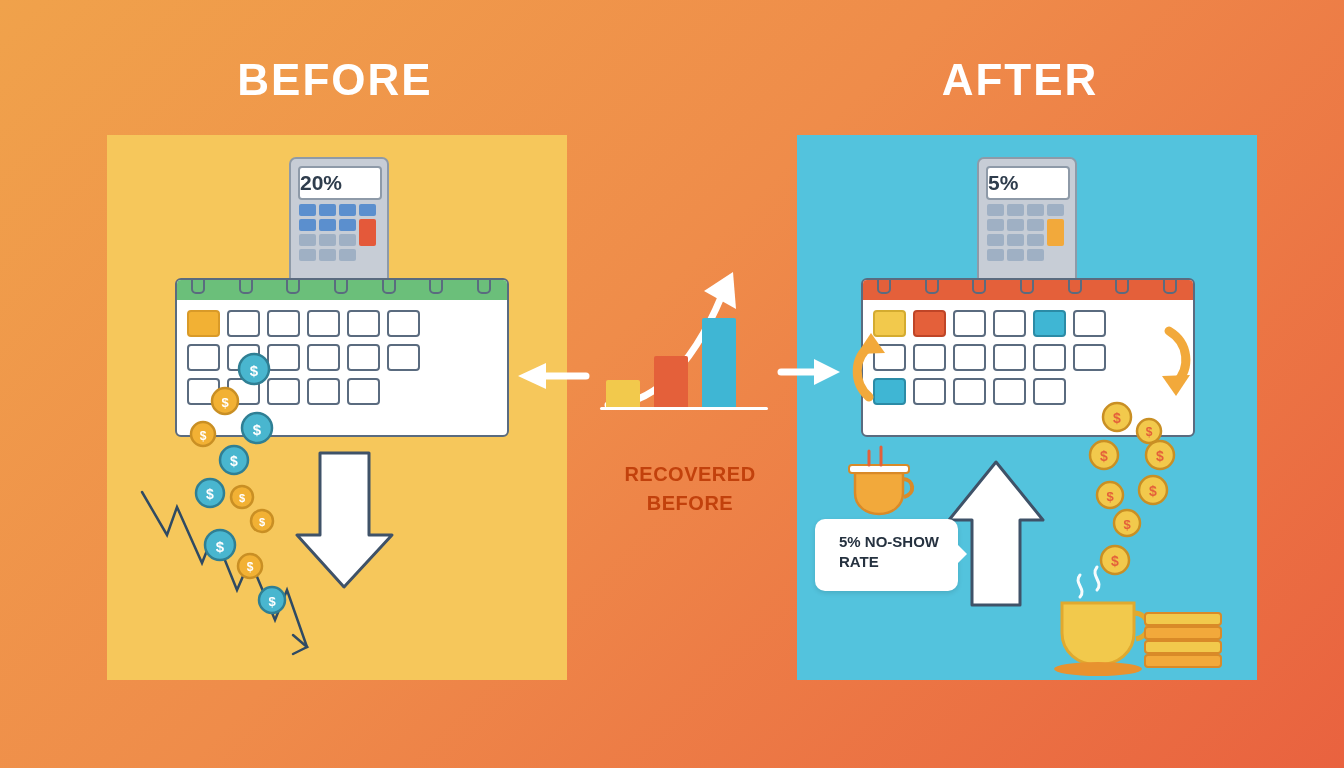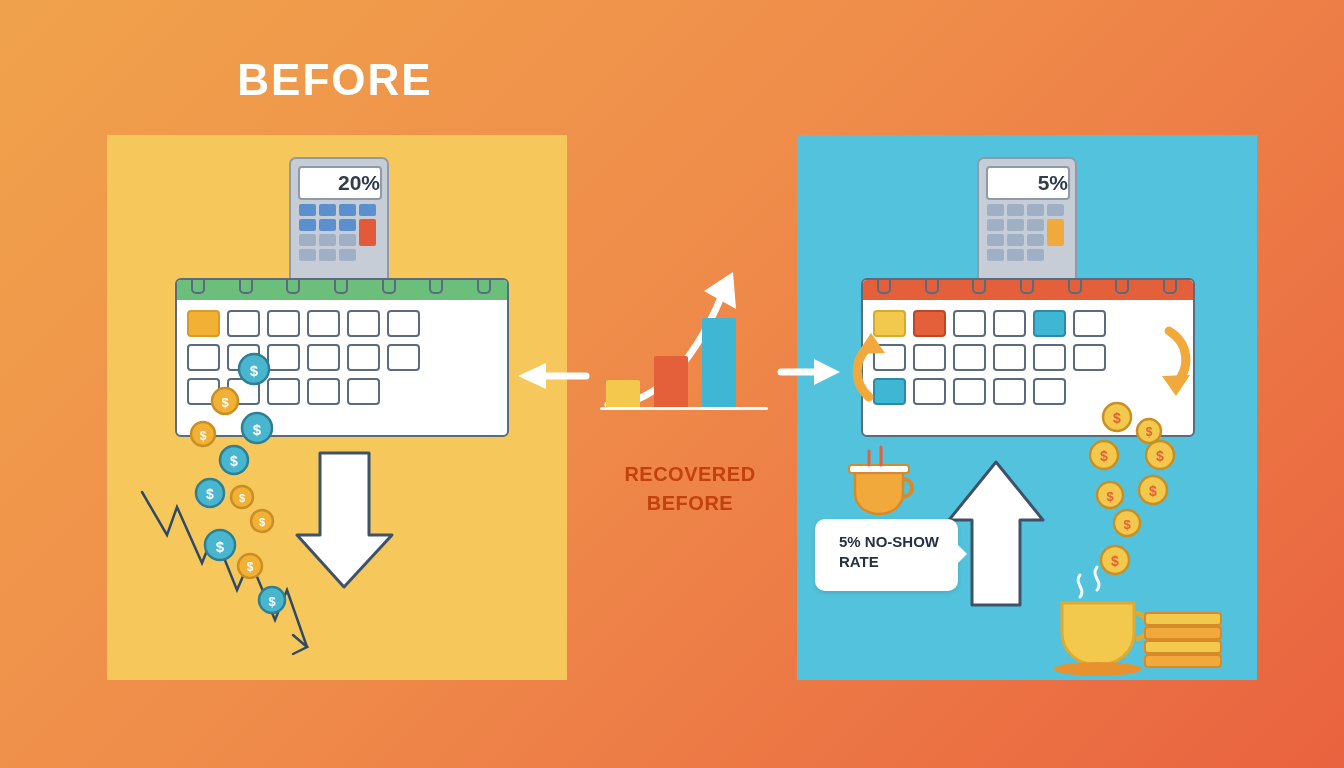--- a/index.html
+++ b/index.html
@@ -21,21 +21,21 @@
   #heading-after{left:820px;width:400px;}
 
   
   .panel{position:absolute;top:135px;width:460px;height:545px;}
   #panel-before{left:107px;background:#f6c75b;}
   #panel-after{left:797px;background:#53c3dd;}
 
   
   .calculator{position:absolute;width:96px;height:125px;border:2px solid #8e9aa8;border-radius:7px;background:#c7cdd6;}
   .calc-screen{position:absolute;left:7px;top:7px;width:80px;height:30px;background:#ffffff;border:2px solid #8e9aa8;border-radius:4px;
-    font-size:21px;font-weight:bold;color:#2f3d4d;text-align:right;line-height:30px;}
+    font-size:21px;font-weight:bold;color:#2f3d4d;text-align:left;line-height:30px;}
   .calc-keys{position:absolute;left:8px;top:45px;width:80px;display:grid;grid-template-columns:repeat(4,17px);grid-gap:3px;}
   .key{height:12px;border-radius:2px;background:#9fb0c4;}
   .key.blue{background:#5b8fce;}
   .key.accent{background:#e4593a;}
   .key.orange{background:#f2a93b;}
   .key.tall{grid-row:span 2;height:27px;}
 
   
   .calendar{position:absolute;width:330px;height:155px;background:#ffffff;border:2px solid #5a6b7f;border-radius:6px;overflow:hidden;}
   .cal-header{height:20px;}
@@ -70,20 +70,21 @@
 
   
   .svg-layer{position:absolute;inset:0;pointer-events:none;}
 </style>
 </head>
 <body>
 
 <div class="stage">
 
   <div class="heading" id="heading-before">BEFORE</div>
+  <div class="heading" id="heading-after">AFTER</div>
 
   <div class="panel" id="panel-before">
 
     <div class="calculator" style="left:182px;top:22px;">
       <div class="calc-screen">20%</div>
       <div class="calc-keys">
         <div class="key blue"></div>
         <div class="key blue"></div>
         <div class="key blue"></div>
         <div class="key blue"></div>

